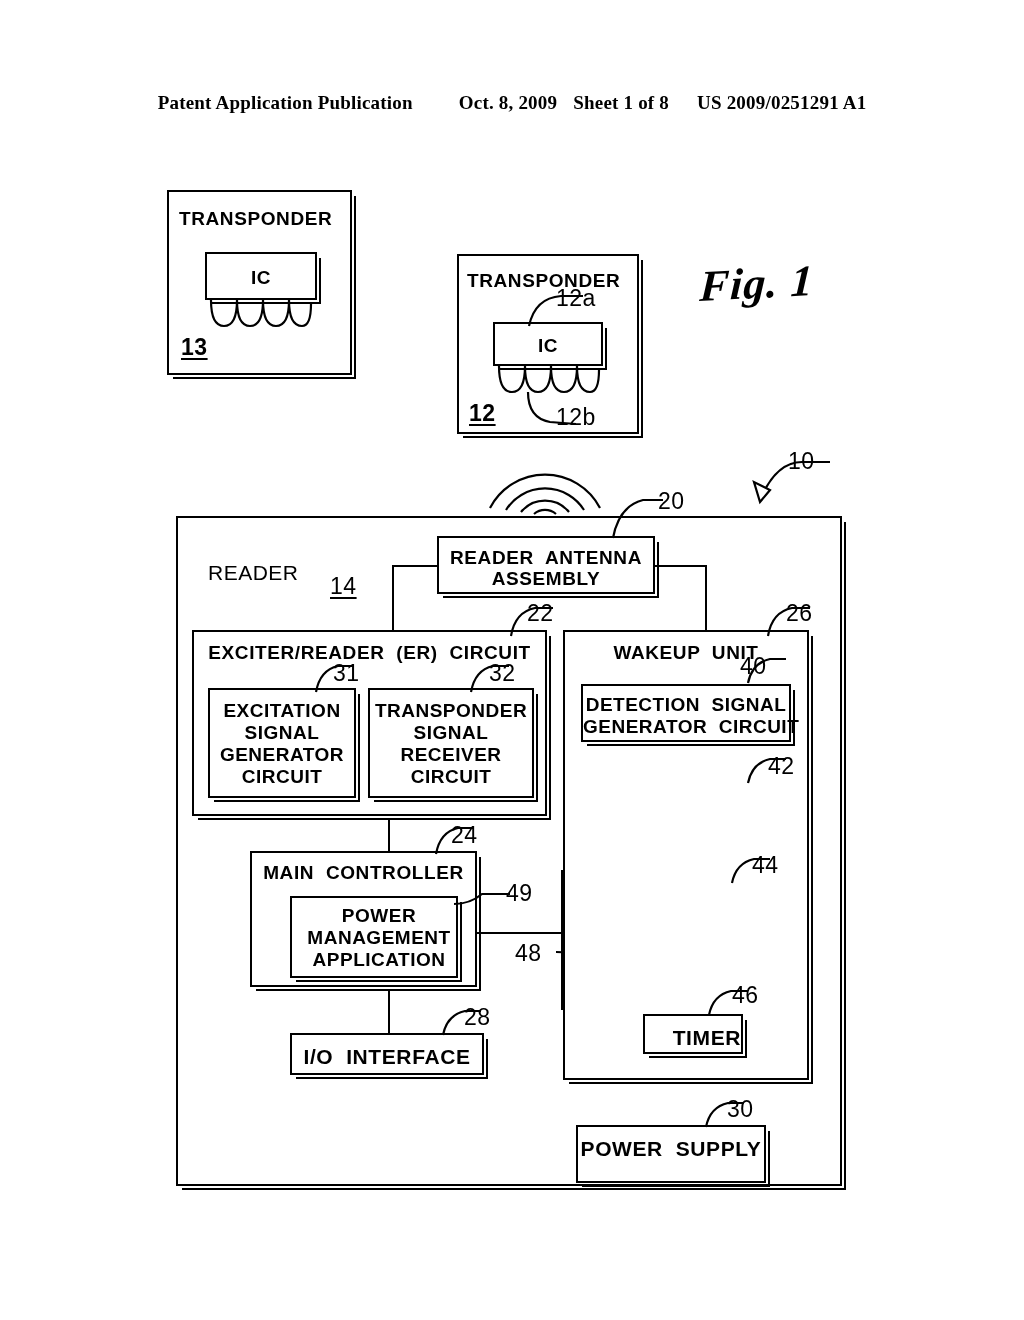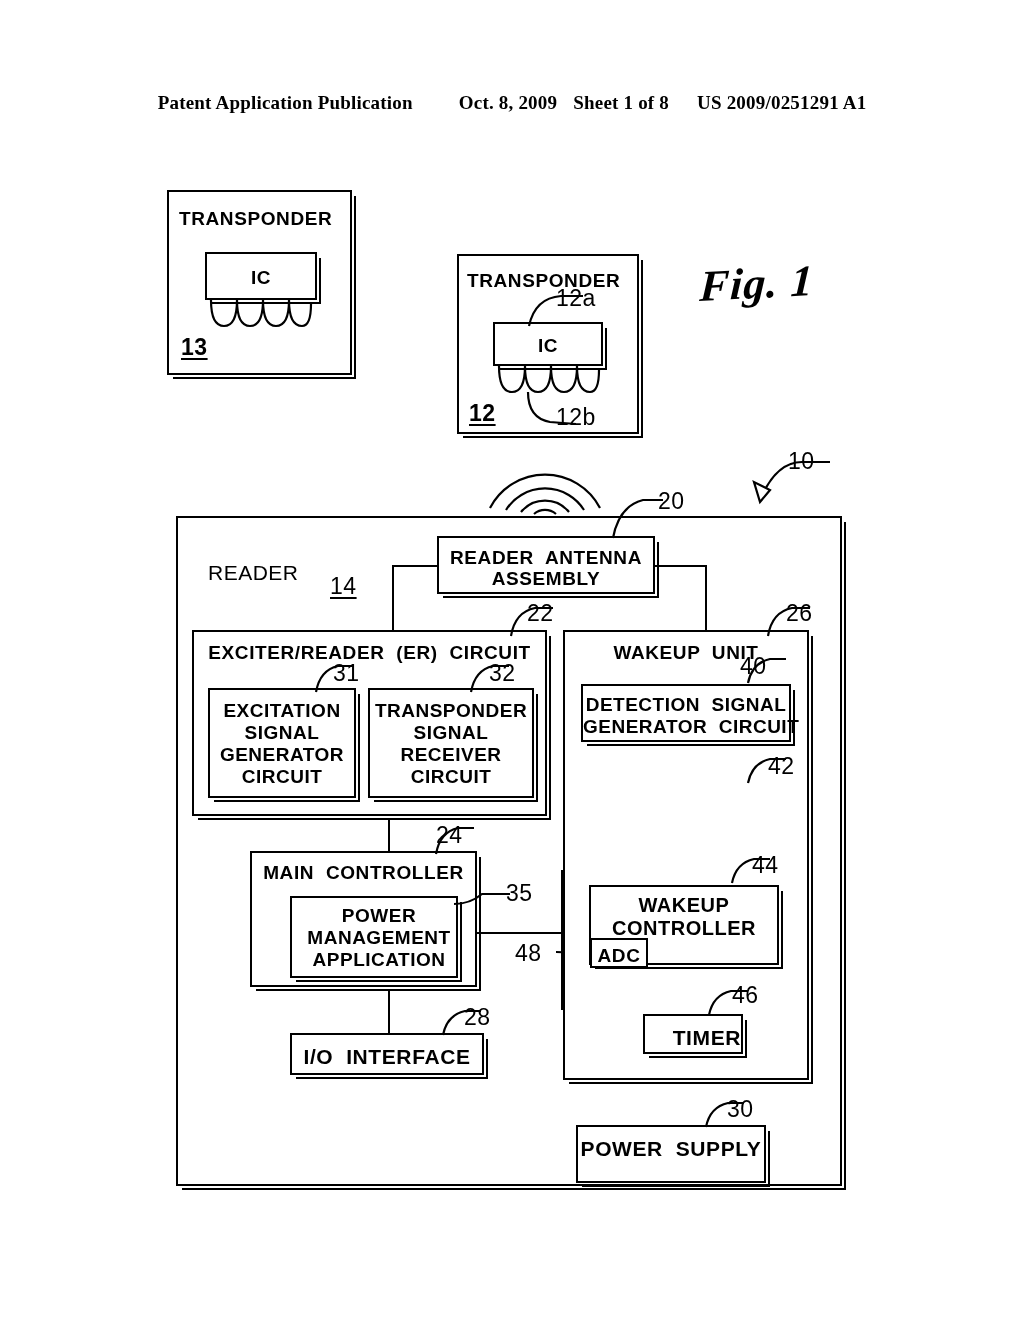--- a/index.html
+++ b/index.html
@@ -176,26 +176,26 @@
   <div class="btitle" style="top:9px;">MAIN  CONTROLLER</div>
   <div class="pbox" style="left:38px;top:43px;width:168px;height:82px;">
     <div class="blabel" style="left:10px;right:0;top:7px;text-align:center;font-size:19px;">POWER
 MANAGEMENT
 APPLICATION</div>
   </div>
 </div>
 <svg style="left:430px;top:822px;" width="46" height="36" viewBox="0 0 46 36">
   <path class="st" d="M6 32 Q10 10 28 6 L44 6"></path>
 </svg>
-<div class="ref" style="left:436px;top:822px;text-align:center;">24</div>
+<div class="ref" style="left:451px;top:822px;text-align:center;">24</div>
 
 <svg style="left:452px;top:886px;" width="60" height="24" viewBox="0 0 60 24">
   <path class="st" d="M2 18 Q18 18 30 8 L58 8"></path>
 </svg>
-<div class="ref" style="left:506px;top:880px;">35</div>
+<div class="ref" style="left:506px;top:880px;">49</div>
 
 <div class="ln lnh" style="left:477px;top:932px;width:86px;"></div>
 <div class="ln lnv" style="left:561px;top:870px;height:140px;"></div>
 <svg style="left:556px;top:950px;" width="68" height="30" viewBox="0 0 68 30">
   <path class="st" d="M0 2 Q28 2 44 22 L66 24"></path>
 </svg>
 <div class="ref" style="left:515px;top:940px;">48</div>
 
 <div class="ln lnv" style="left:388px;top:989px;height:46px;"></div>
 
@@ -209,27 +209,20 @@
 
 <div class="pbox" style="left:563px;top:630px;width:246px;height:450px;">
   <div class="btitle" style="top:10px;">WAKEUP  UNIT</div>
 
   <div class="pbox" style="left:16px;top:52px;width:210px;height:58px;">
     <div class="blabel" style="left:0;right:0;top:8px;font-size:19px;">DETECTION  SIGNAL
 GENERATOR  CIRCUIT</div>
   </div>
 
 
-  <div class="pbox" style="left:24px;top:253px;width:190px;height:80px;">
-    <div class="blabel" style="left:0;right:0;top:7px;font-size:20px;">WAKEUP
-CONTROLLER</div>
-    <div class="pbox noshadow" style="left:-1px;top:51px;width:58px;height:30px;">
-      <div class="btitle" style="top:5px;font-size:19px;">ADC</div>
-    </div>
-  </div>
 
   <div class="pbox" style="left:78px;top:382px;width:100px;height:40px;">
     <div class="btitle" style="top:10px;font-size:21px;text-align:right;">TIMER</div>
   </div>
 </div>
 
 <svg style="left:762px;top:600px;" width="50" height="40" viewBox="0 0 50 40">
   <path class="st" d="M6 36 Q10 12 30 8 L48 8"></path>
 </svg>
 <div class="ref" style="left:786px;top:600px;">26</div>

